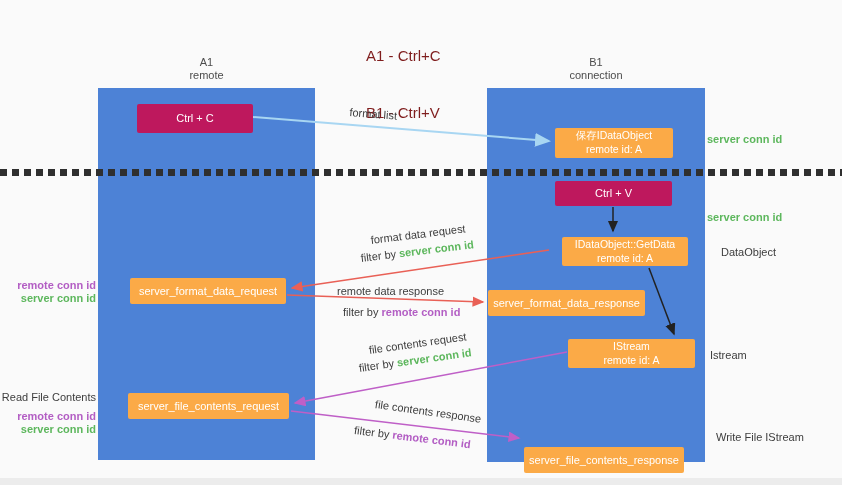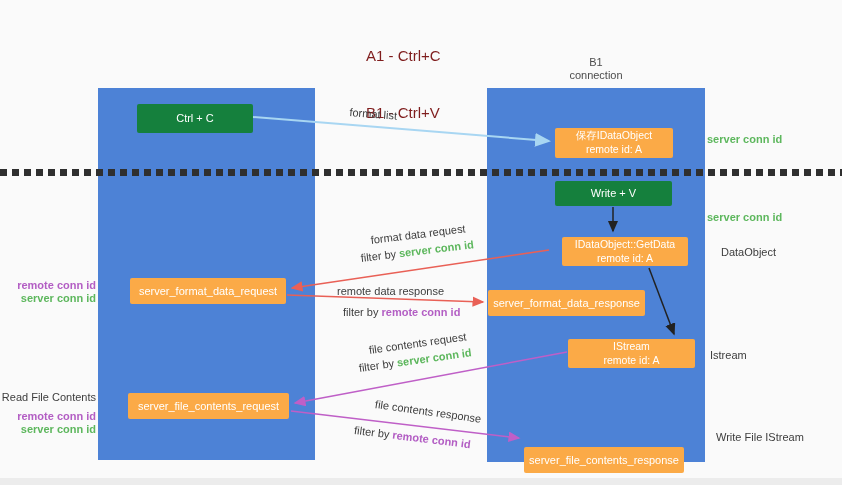--- a/index.html
+++ b/index.html
@@ -9,40 +9,44 @@
     font-family:"Liberation Sans", sans-serif;
   }
   .title { position:absolute; left:366px; top:8px; font-size:15px; color:#7f1d1d; line-height:19px; white-space:pre; }
   .colhead { position:absolute; text-align:center; font-size:11px; color:#4c4c4c; line-height:13px; }
   .col { position:absolute; background:#4d82d6; }
   .dotted { position:absolute; left:0; top:169px; width:842px; height:7px;
     background:repeating-linear-gradient(90deg,#2f2f2f 0 7px,transparent 7px 12px); }
   .node { position:absolute; display:flex; flex-direction:column; align-items:center;
     justify-content:center; color:#fff; font-size:11px; text-align:center;
     border-radius:2px; line-height:1.3; white-space:nowrap; }
-  .green  { background:#15803d; }
+  .green  { background:#be185d; }
   .orange { background:#fbaa47; }
   .lbl { position:absolute; font-size:11px; color:#3d3d3d; white-space:nowrap; }
   .green-t  { color:#5db75d; font-weight:bold; }
   .purple-t { color:#b35ec4; font-weight:bold; }
   .left-block { position:absolute; left:0; width:96px; text-align:right; font-size:11px; line-height:13px; white-space:nowrap; }
   .rot { transform-origin:left top; }
   svg.arrows { position:absolute; left:0; top:0; pointer-events:none; }
   .bottom-strip { position:absolute; left:0; top:478px; width:842px; height:7px; background:#ececec; }
 </style>
 </head>
 <body>
 
 <div class="canvas">
 
   <div class="title">
     <div>A1 - Ctrl+C</div>
     <div>B1 - Ctrl+V</div>
   </div>
 
+  <div class="colhead" style="left:98px; top:56px; width:217px;">
+    <div>A1</div>
+    <div>remote</div>
+  </div>
   <div class="colhead" style="left:487px; top:56px; width:218px;">
     <div>B1</div>
     <div>connection</div>
   </div>
 
   <div class="col" style="left:98px; top:88px; width:217px; height:372px;"></div>
   <div class="col" style="left:487px; top:88px; width:218px; height:374px;"></div>
 
   <div class="dotted"></div>
 
@@ -73,21 +77,21 @@
   <div class="node green" style="left:137px; top:104px; width:116px; height:29px;">
     <span>Ctrl + C</span>
   </div>
 
   <div class="node orange" style="left:555px; top:128px; width:118px; height:30px; font-size:10.5px;justify-content:center;">
     <span>保存IDataObject</span>
     <span>remote id: A</span>
   </div>
 
   <div class="node green" style="left:555px; top:181px; width:117px; height:25px;">
-    <span>Write + V</span>
+    <span>Ctrl + V</span>
   </div>
 
   <div class="node orange" style="left:551px; top:237px; width:126px; height:29px; font-size:10.5px;margin-left:11px;">
     <span>IDataObject::GetData</span>
     <span>remote id: A</span>
   </div>
 
   <div class="node orange" style="left:130px; top:278px; width:156px; height:26px;">
     <span>server_format_data_request</span>
   </div>

